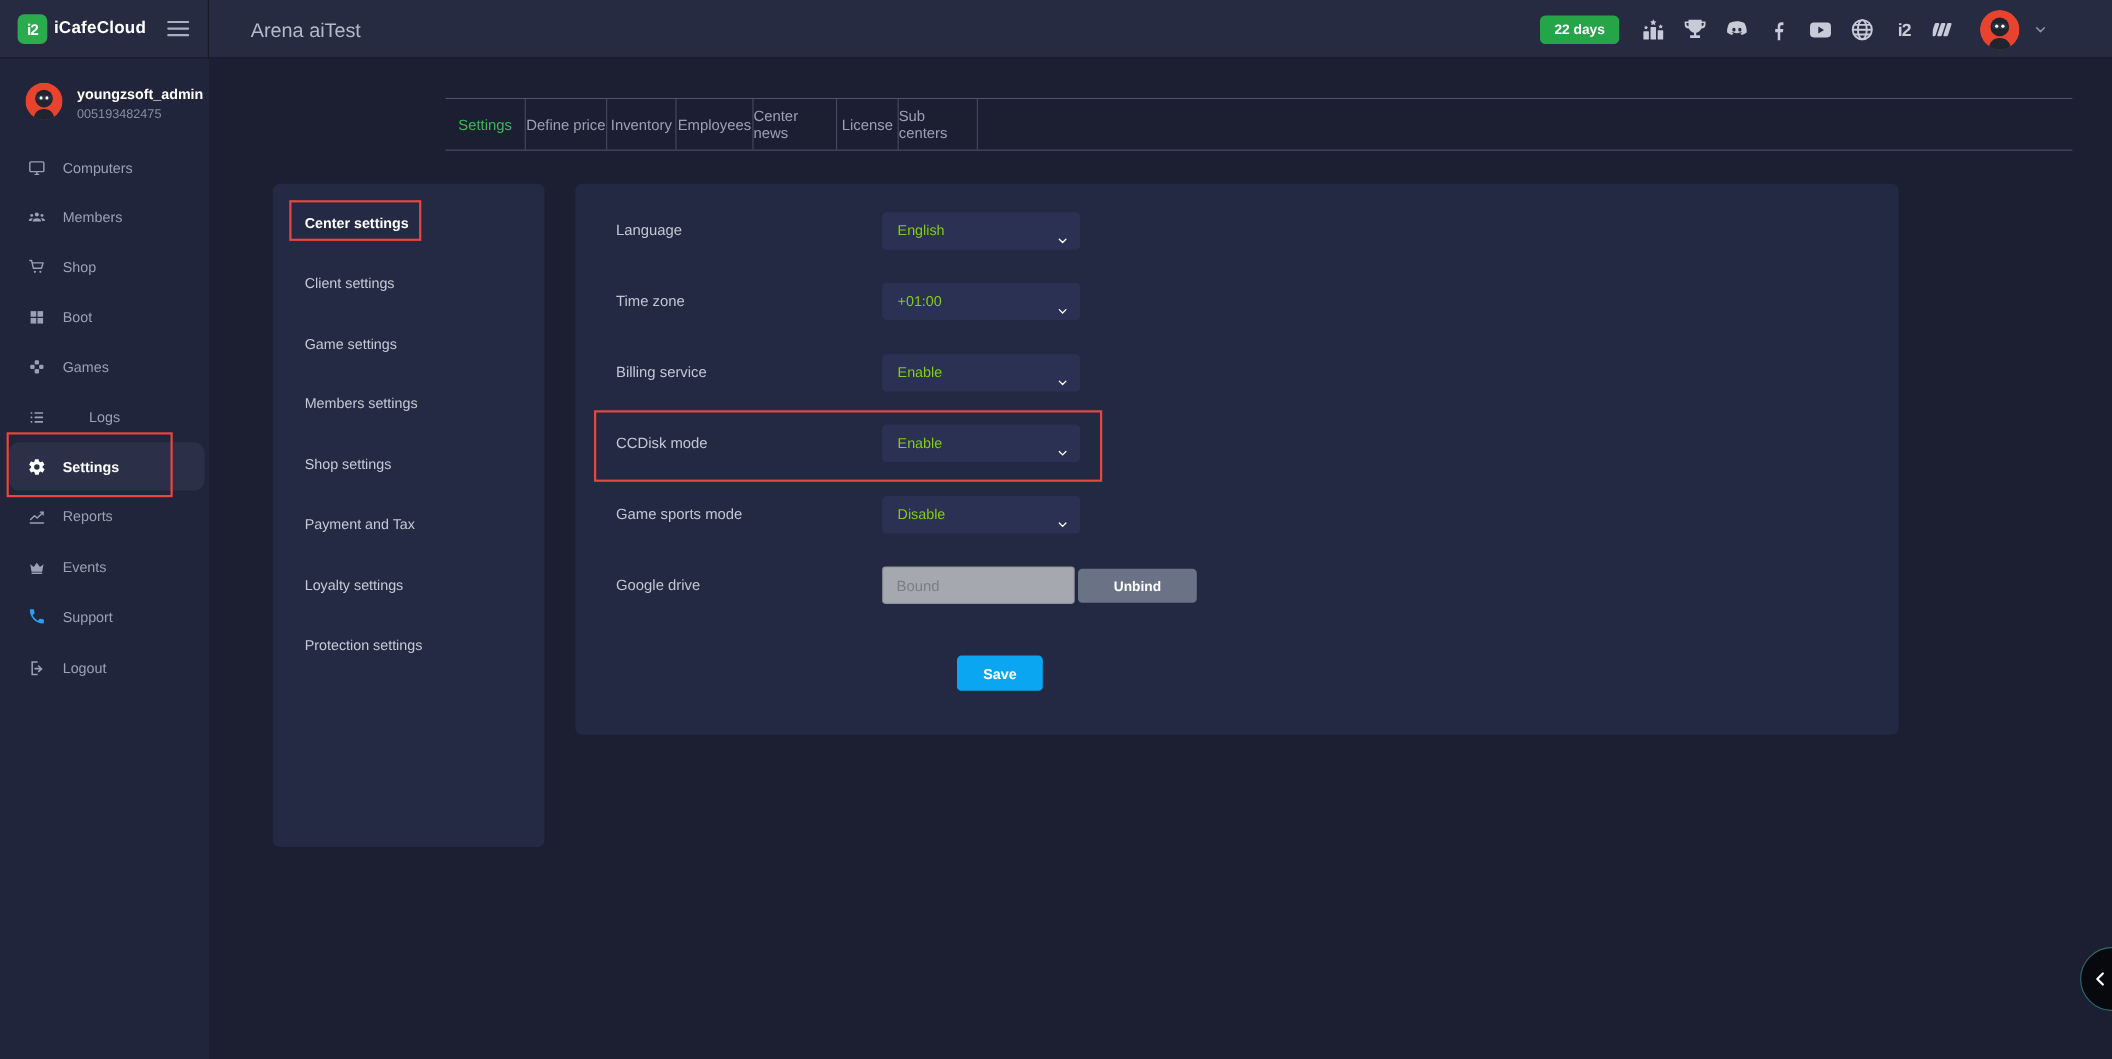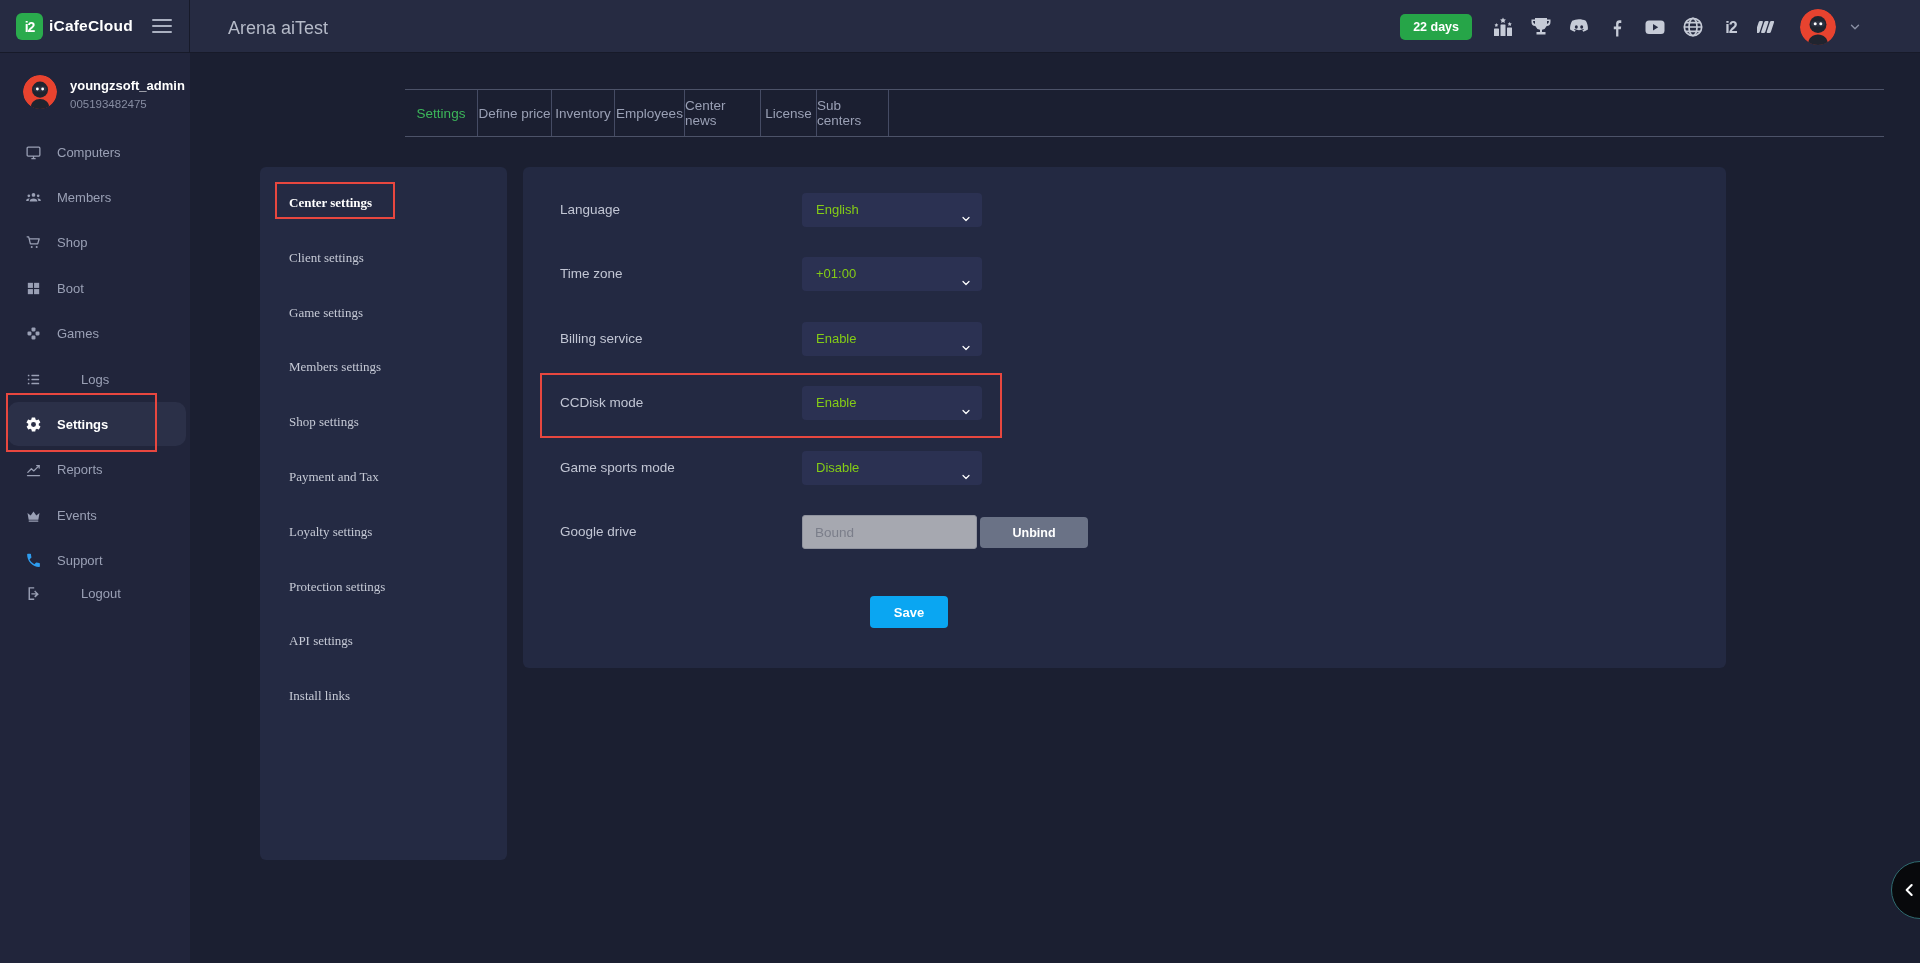--- a/index.html
+++ b/index.html
@@ -44,21 +44,21 @@
 
   
   .hl-box{position:absolute;border:2px solid var(--hl-red);z-index:40;pointer-events:none;}
 
   
   .tab-bar{position:absolute;left:405px;top:89px;width:1479px;height:48px;border-top:1px solid var(--line);border-bottom:1px solid var(--line);display:flex;z-index:5;}
   .tab{height:100%;display:flex;align-items:center;justify-content:center;font-size:13.5px;color:var(--txt-dim);border-right:1px solid #454b64;cursor:pointer;}
   .tab.active{color:var(--tab-green);}
 
   
-  .submenu{position:absolute;left:260px;top:167px;width:247px;height:693px;background:var(--panel2-bg);border-radius:6px;font-family:Liberation Serif, serif;}
+  .submenu{position:absolute;left:248px;top:167px;width:247px;height:603px;background:var(--panel2-bg);border-radius:6px;}
   .submenu-item{position:absolute;left:0;width:247px;height:32px;line-height:32px;padding-left:29px;font-size:13px;color:#c6cad6;cursor:pointer;}
   .submenu-item.active{color:#fff;font-weight:bold;}
 
   
   .form-panel{position:absolute;left:523px;top:167px;width:1203px;height:501px;background:var(--panel-bg);border-radius:6px;}
   .form-row{position:absolute;left:0;width:100%;height:34px;}
   .form-label{position:absolute;left:37px;top:0;height:34px;line-height:34px;font-size:13.5px;color:var(--txt);}
   .select{position:absolute;left:279px;top:0;width:180px;height:34px;background:var(--select-bg);border-radius:4px;color:#84cc16;font-size:13px;line-height:34px;padding-left:14px;cursor:pointer;}
   .select .sel-chev{position:absolute;right:10px;top:11px;width:12px;height:12px;color:#fff;}
   .select .sel-chev svg{width:12px;height:12px;}
@@ -267,21 +267,21 @@
         <span class="s-label">Events</span>
       </div>
       <div class="side-item" style="top: 485.6px;">
         <span class="s-icon icon-blue">
           <svg viewBox="0 0 24 24" fill="currentColor">
             <path d="M6.62 10.79a15.05 15.05 0 006.59 6.59l2.2-2.2a1 1 0 011-.25c1.13.37 2.34.57 3.59.57a1 1 0 011 1V20a1 1 0 01-1 1C10.85 21 3 13.15 3 3.5a1 1 0 011-1h3.5a1 1 0 011 1c0 1.25.2 2.46.57 3.58a1 1 0 01-.25 1.01l-2.2 2.2z"></path>
           </svg>
         </span>
         <span class="s-label">Support</span>
       </div>
-      <div class="side-item" style="top: 518px; gap: 24px;">
+      <div class="side-item" style="top: 532px;">
         <span class="s-icon">
           <svg viewBox="0 0 24 24" fill="currentColor">
             <path d="M5 3h8v2H7v14h6v2H5V3z"></path>
             <path d="M14.5 7.5L13 9l2.5 2.5H9v2h6.5L13 16l1.5 1.5 5-4.5-5-5z"></path>
           </svg>
         </span>
         <span class="s-label">Logout</span>
       </div>
     </div>
   <div class="hl-box" style="left:6px;top:340px;width:151px;height:59px;"></div>
@@ -300,22 +300,20 @@
 <div class="submenu" id="settings-submenu">
   <div class="hl-box" style="left:15px;top:15px;width:120px;height:37px;"></div>
 <div class="submenu-item active" style="top: 20px;">Center settings</div>
     <div class="submenu-item" style="top: 74.8px;">Client settings</div>
     <div class="submenu-item" style="top: 129.6px;">Game settings</div>
     <div class="submenu-item" style="top: 184.4px;">Members settings</div>
     <div class="submenu-item" style="top: 239.2px;">Shop settings</div>
     <div class="submenu-item" style="top: 294px;">Payment and Tax</div>
     <div class="submenu-item" style="top: 348.8px;">Loyalty settings</div>
     <div class="submenu-item" style="top: 403.6px;">Protection settings</div>
-    <div class="submenu-item" style="top: 458.4px;">API settings</div>
-    <div class="submenu-item" style="top: 513.2px;">Install links</div>
   </div>
 
 <div class="form-panel" id="form-panel">
   <div class="hl-box" style="left:17px;top:206px;width:462px;height:65px;"></div>
   <button class="save-btn">Save</button>
 <div class="form-row" style="top: 26px;">
       <div class="form-label">Language</div>
       <div class="select"><span>English</span><span class="sel-chev"><svg viewBox="0 0 24 24" fill="none" stroke="currentColor" stroke-width="2.4" stroke-linecap="round" stroke-linejoin="round">
             <path d="M6 9l6 6 6-6"></path>
           </svg></span></div>

